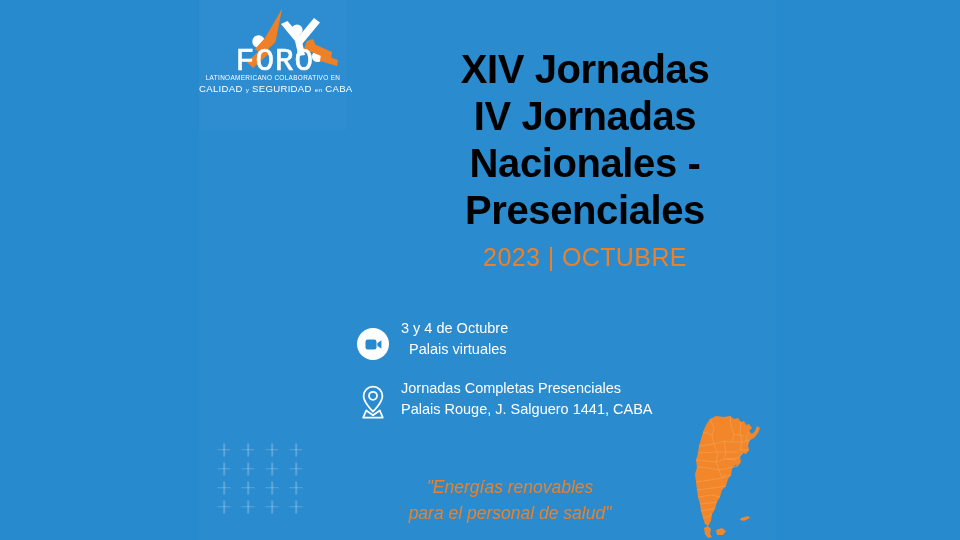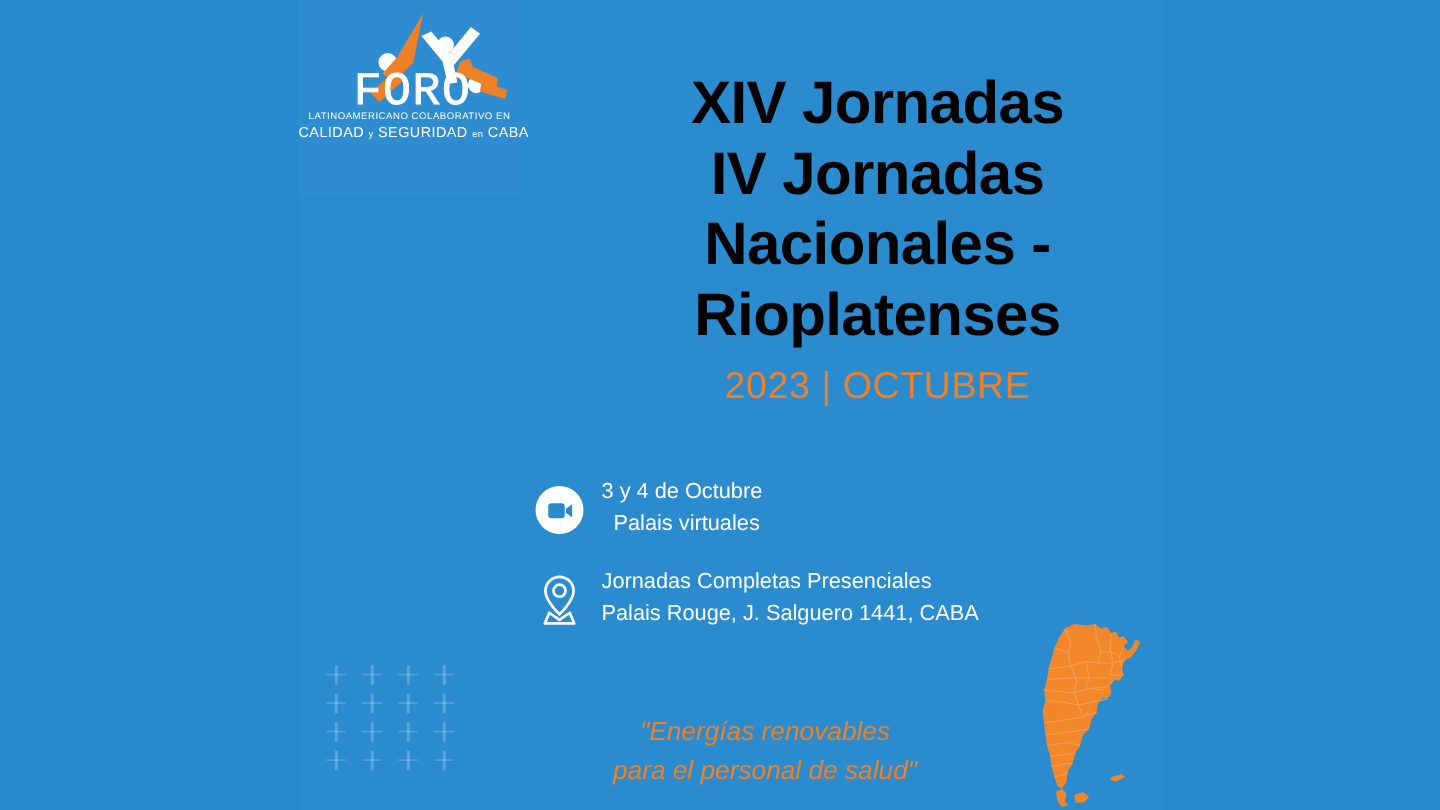--- a/index.html
+++ b/index.html
@@ -79,21 +79,21 @@
     color:#ee8027;
     font-weight:normal;
     font-size:25px;
     letter-spacing:0.4px;
   }
 
   
   .info {
     position:absolute;
     display:flex;
-    align-items:center;
+    align-items:flex-end;
     gap:12px;
   }
   .info-virtual { left:357px; top:318px; }
   .info-place   { left:357px; top:378px; }
 
   .icon-circle {
     width:32px; height:32px; border-radius:50%;
     background:#ffffff;
     display:flex; align-items:center; justify-content:center;
     flex:0 0 32px;
@@ -195,21 +195,21 @@
 
       <div class="foro-sub2"><span>CALIDAD</span> <span class="sm">y</span> <span>SEGURIDAD</span> <span class="sm">en</span> <span>CABA</span></div>
 
     </div>
   </div>
 
   <div class="headline">
     <span class="ln">XIV Jornadas</span>
     <span class="ln">IV Jornadas</span>
     <span class="ln">Nacionales -</span>
-    <span class="ln">Rioplatenses</span>
+    <span class="ln">Presenciales</span>
   </div>
 
   <div class="daterow">2023 | OCTUBRE</div>
 
   <div class="info info-virtual">
     <div class="icon-circle">
       <svg width="17" height="13" viewBox="0 0 17 13">
         <rect x="0.5" y="1.5" width="11" height="10" rx="2.2" fill="#2789ce"></rect>
         <path d="M12.3 5.2 L16.4 2.2 L16.4 10.8 L12.3 7.8 Z" fill="#2789ce"></path>
       </svg>

